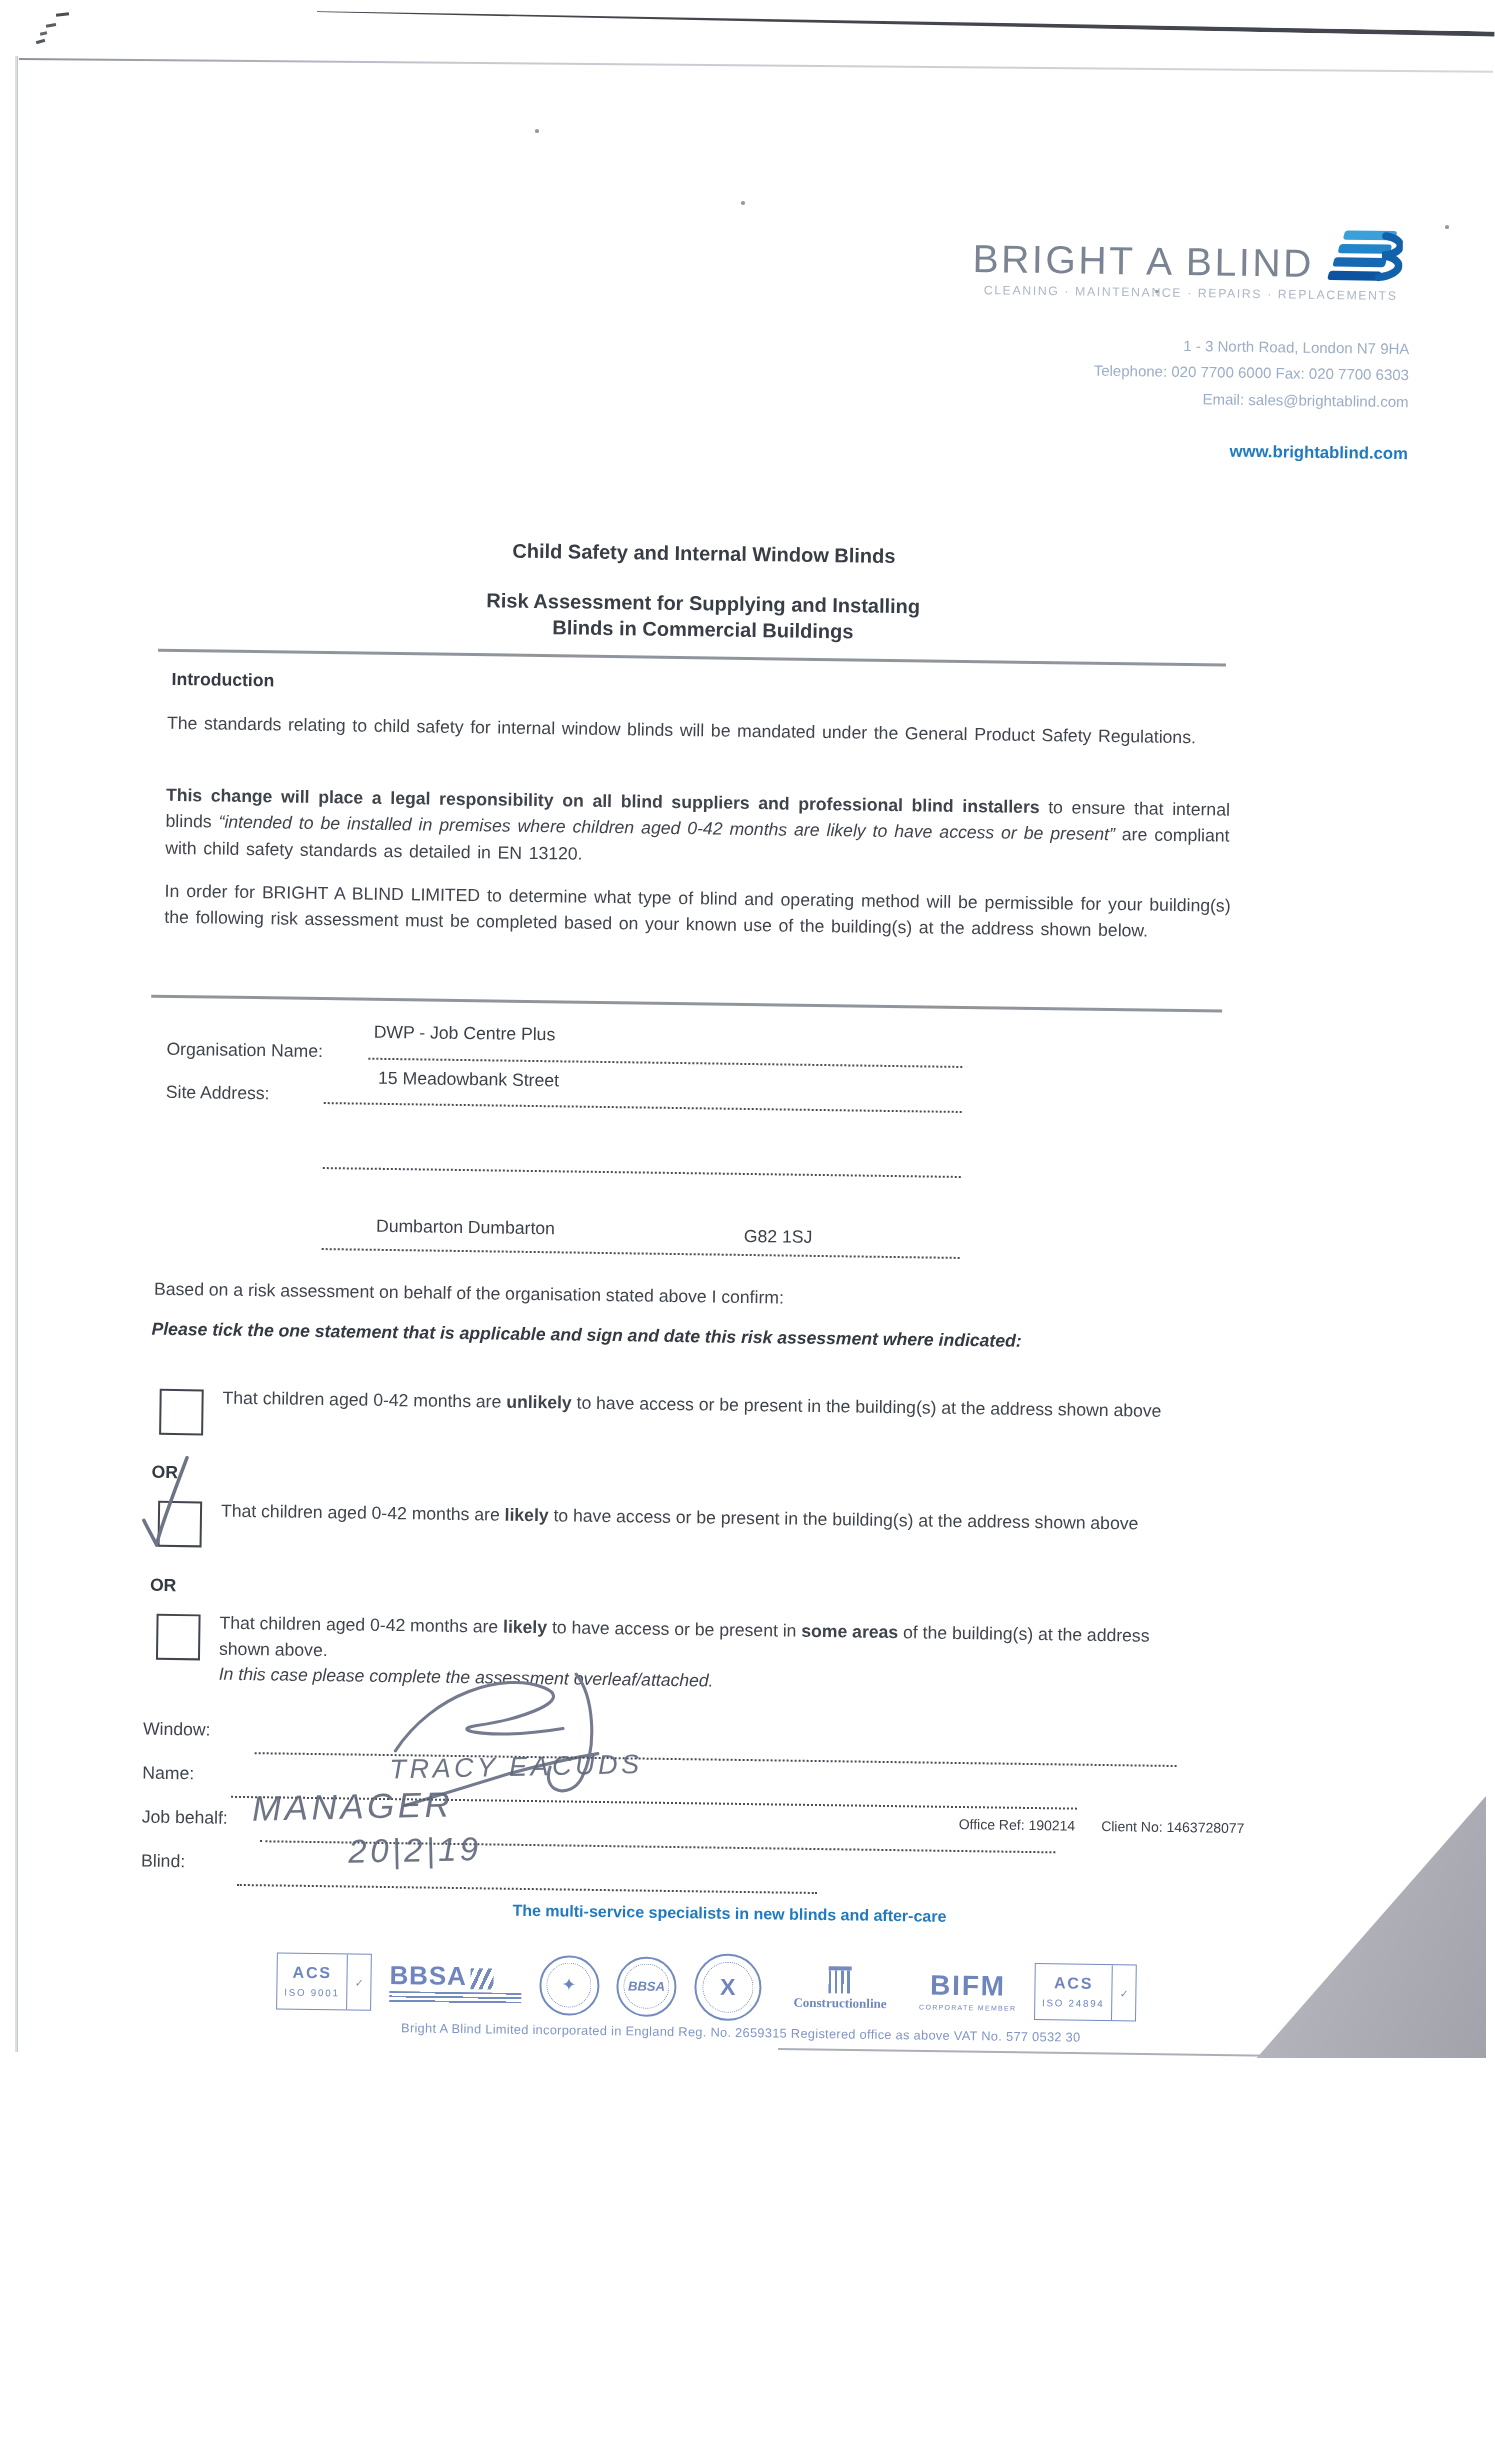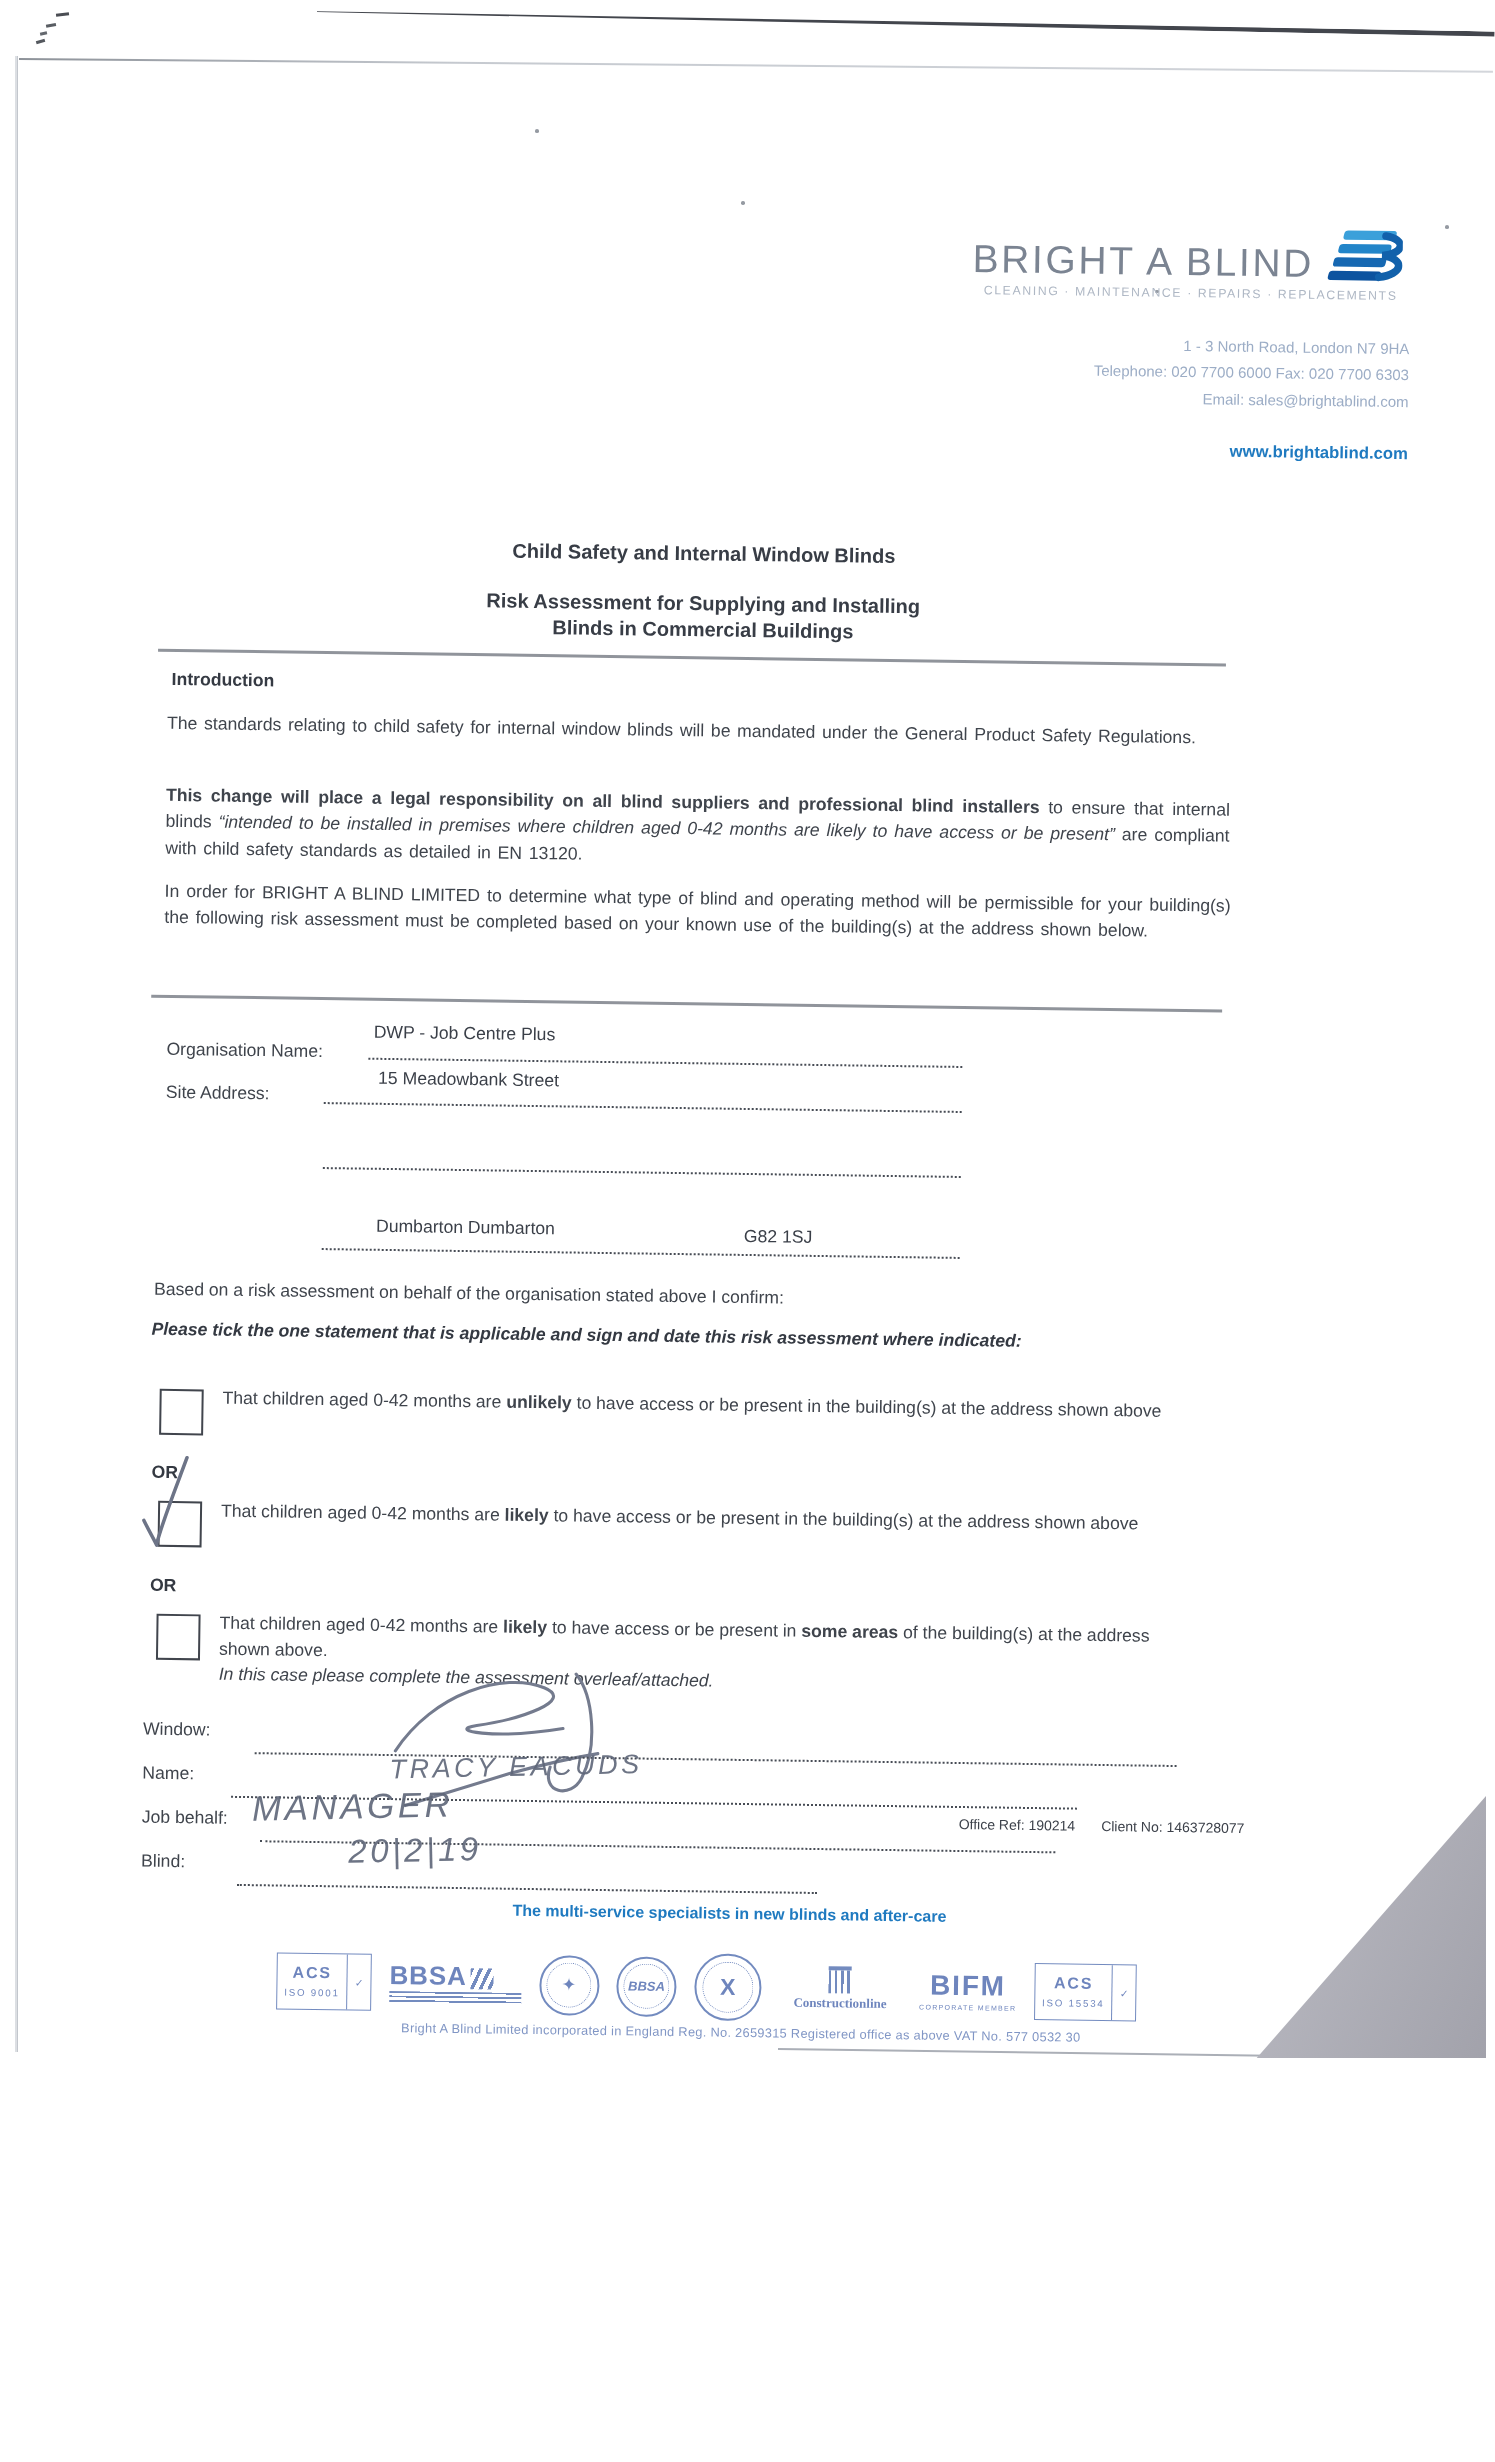--- a/index.html
+++ b/index.html
@@ -209,21 +209,21 @@
         <div class="clbuild"></div>
         <div class="clname">Constructionline</div>
       </div>
       <div class="lg" style="text-align:center;">
         <div class="bifm">BIFM</div>
         <div class="bifmsub">CORPORATE MEMBER</div>
       </div>
       <div class="lg lgbox" style="height:55px;">
         <div class="lgmain">
           <div class="lgacs">ACS</div>
-          <div class="lgiso">ISO 15534</div>
+          <div class="lgiso">ISO 24894</div>
         </div>
         <div class="lgside">
             <span>✓</span>
           </div>
       </div>
     </div>
 
     <div class="abs fineprint" style="left:308px;top:2025px;">Bright A Blind Limited incorporated in England  Reg. No. 2659315  Registered office as above  VAT No. 577 0532 30</div>
 
   </div>

